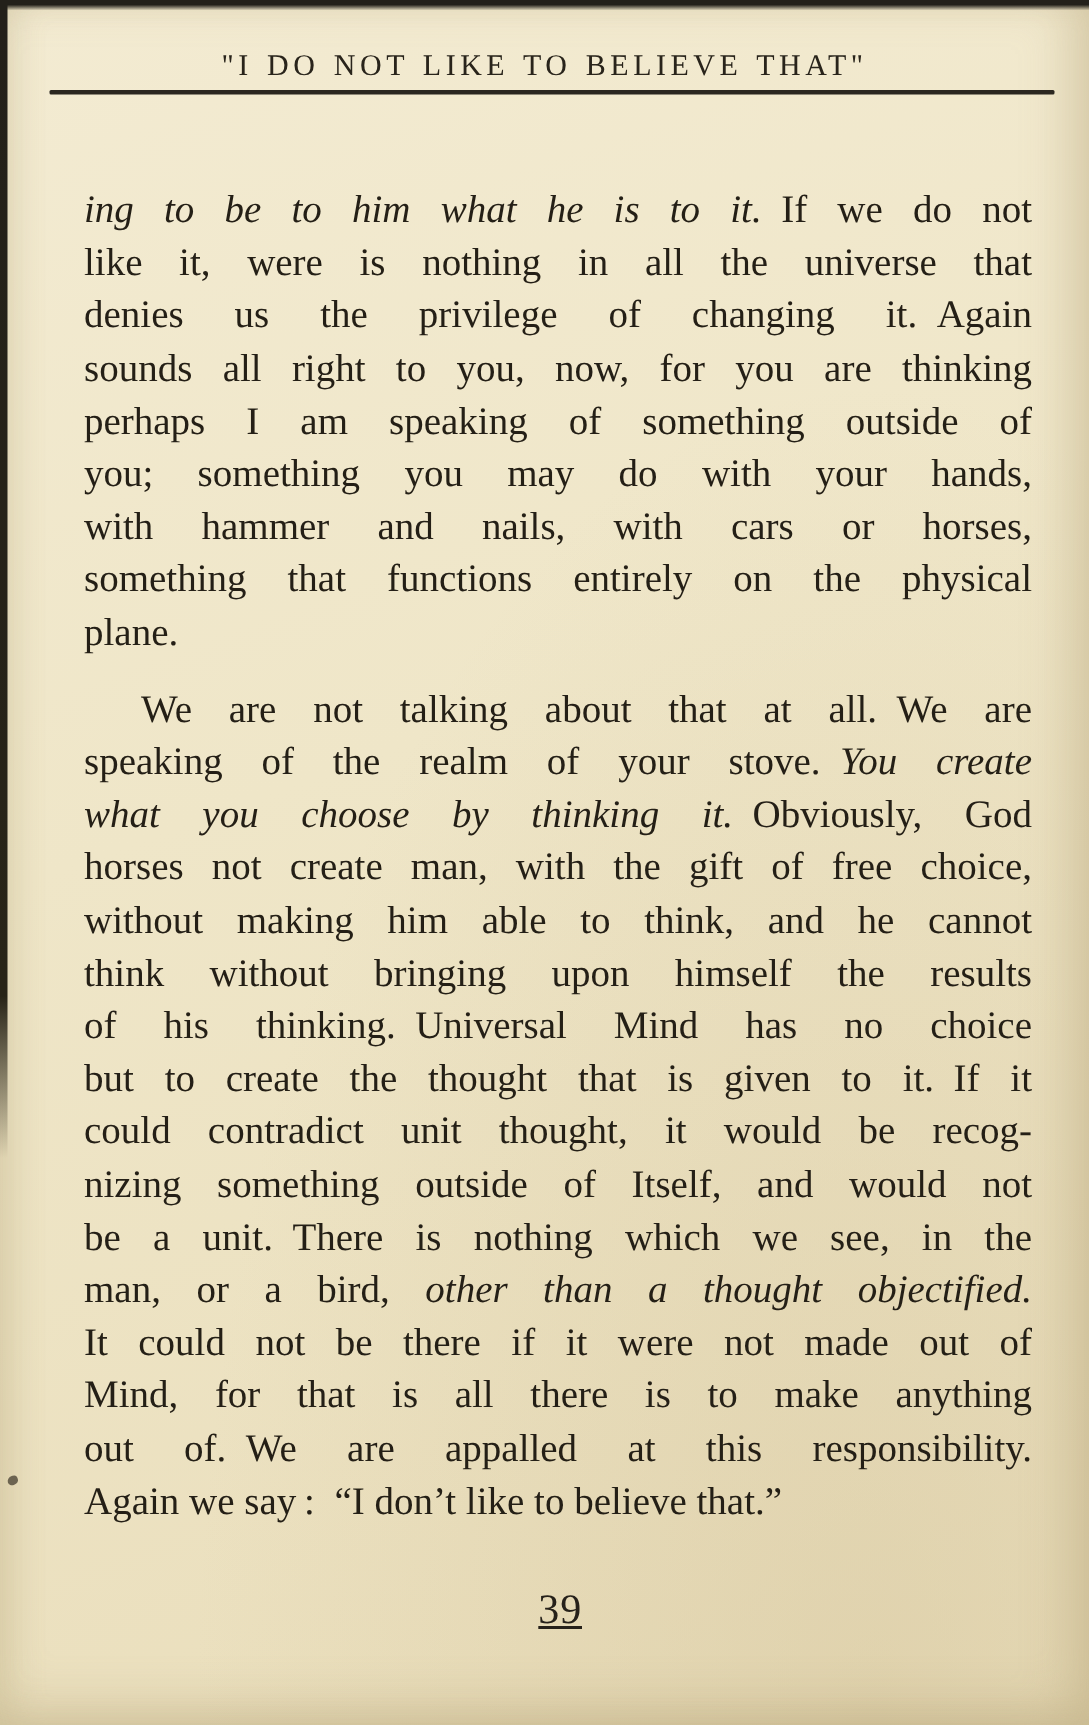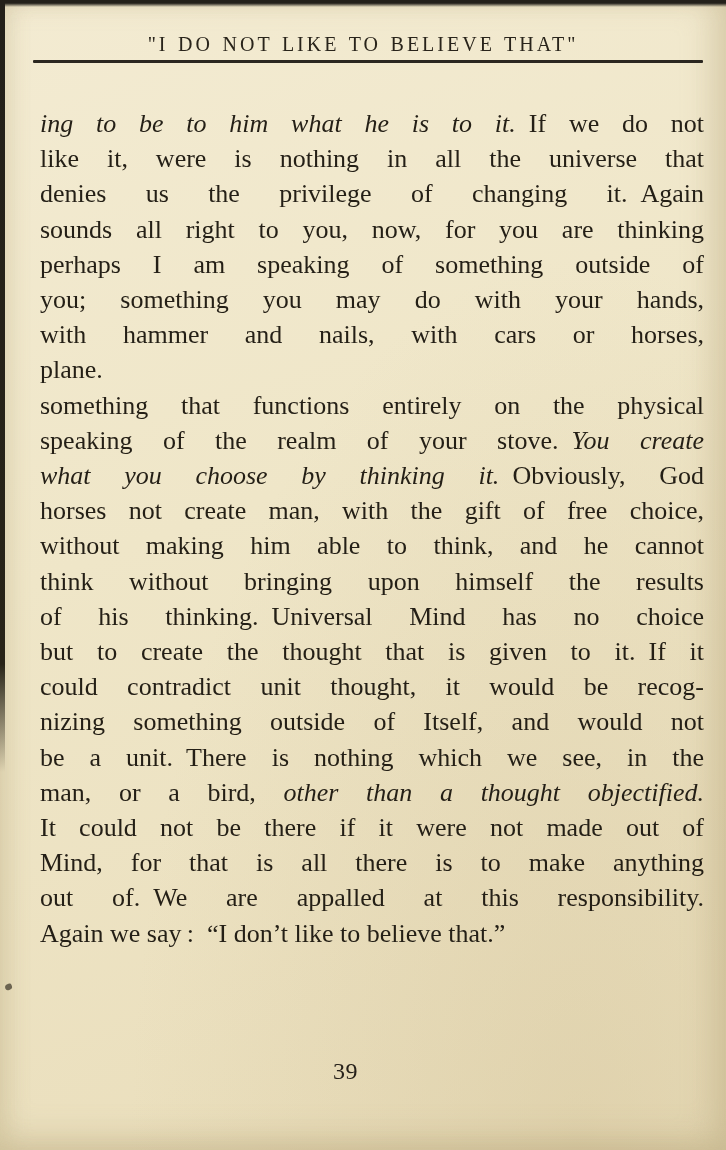--- a/index.html
+++ b/index.html
@@ -46,33 +46,34 @@
   }
   .header-rule{
     position:absolute;top:60px;left:33px;width:670px;height:3px;
     background:#2b2720;border-radius:1px;
   }
   .body-text{
     position:absolute;top:106px;left:40px;width:664px;
     font-size:26px;line-height:35.2px;
     color:var(--ink);
   }
-  .paragraph{margin:0;}
+  .paragraph{margin:16px;}
   .line{
     text-align:justify;
     text-align-last:justify;
     white-space:normal;
   }
   .line.last{text-align-last:left;}
   .line.indent{text-indent:38px;}
   .it{font-style:italic;}
   .page-number{
     position:absolute;top:1058px;left:303px;width:85px;
-    text-align:center;font-size:24px;color:#26211a;
+    text-align:right;font-size:28px;color:#26211a;
     letter-spacing:0.02em;
+    text-decoration:underline;
   }
 </style>
 </head>
 <body>
 
 <div class="page">
   <div class="edge-top"></div>
   <div class="edge-left"></div>
   <div class="speck"></div>
 
@@ -82,24 +83,25 @@
 
   <div class="body-text">
       <div class="paragraph">
         <div class="line"><span class="it">ing to be to him what he is to it.</span><span> If we do not</span></div>
         <div class="line"><span>like it, were is nothing in all the universe that</span></div>
         <div class="line"><span>denies us the privilege of changing it. Again</span></div>
         <div class="line"><span>sounds all right to you, now, for you are thinking</span></div>
         <div class="line"><span>perhaps I am speaking of something outside of</span></div>
         <div class="line"><span>you; something you may do with your hands,</span></div>
         <div class="line"><span>with hammer and nails, with cars or horses,</span></div>
+        <div class="line"><span>something that functions entirely on the physical</span></div>
         <div class="line last"><span>plane.</span></div>
-        <div class="line"><span>something that functions entirely on the physical</span></div>
       </div>
       <div class="paragraph">
+        <div class="line indent"><span>We are not talking about that at all. We are</span></div>
         <div class="line"><span>speaking of the realm of your stove. </span><span class="it">You create</span></div>
         <div class="line"><span class="it">what you choose by thinking it.</span><span> Obviously, God</span></div>
         <div class="line"><span>horses not create man, with the gift of free choice,</span></div>
         <div class="line"><span>without making him able to think, and he cannot</span></div>
         <div class="line"><span>think without bringing upon himself the results</span></div>
         <div class="line"><span>of his thinking. Universal Mind has no choice</span></div>
         <div class="line"><span>but to create the thought that is given to it. If it</span></div>
         <div class="line"><span>could contradict unit thought, it would be recog-</span></div>
         <div class="line"><span>nizing something outside of Itself, and would not</span></div>
         <div class="line"><span>be a unit. There is nothing which we see, in the</span></div>

